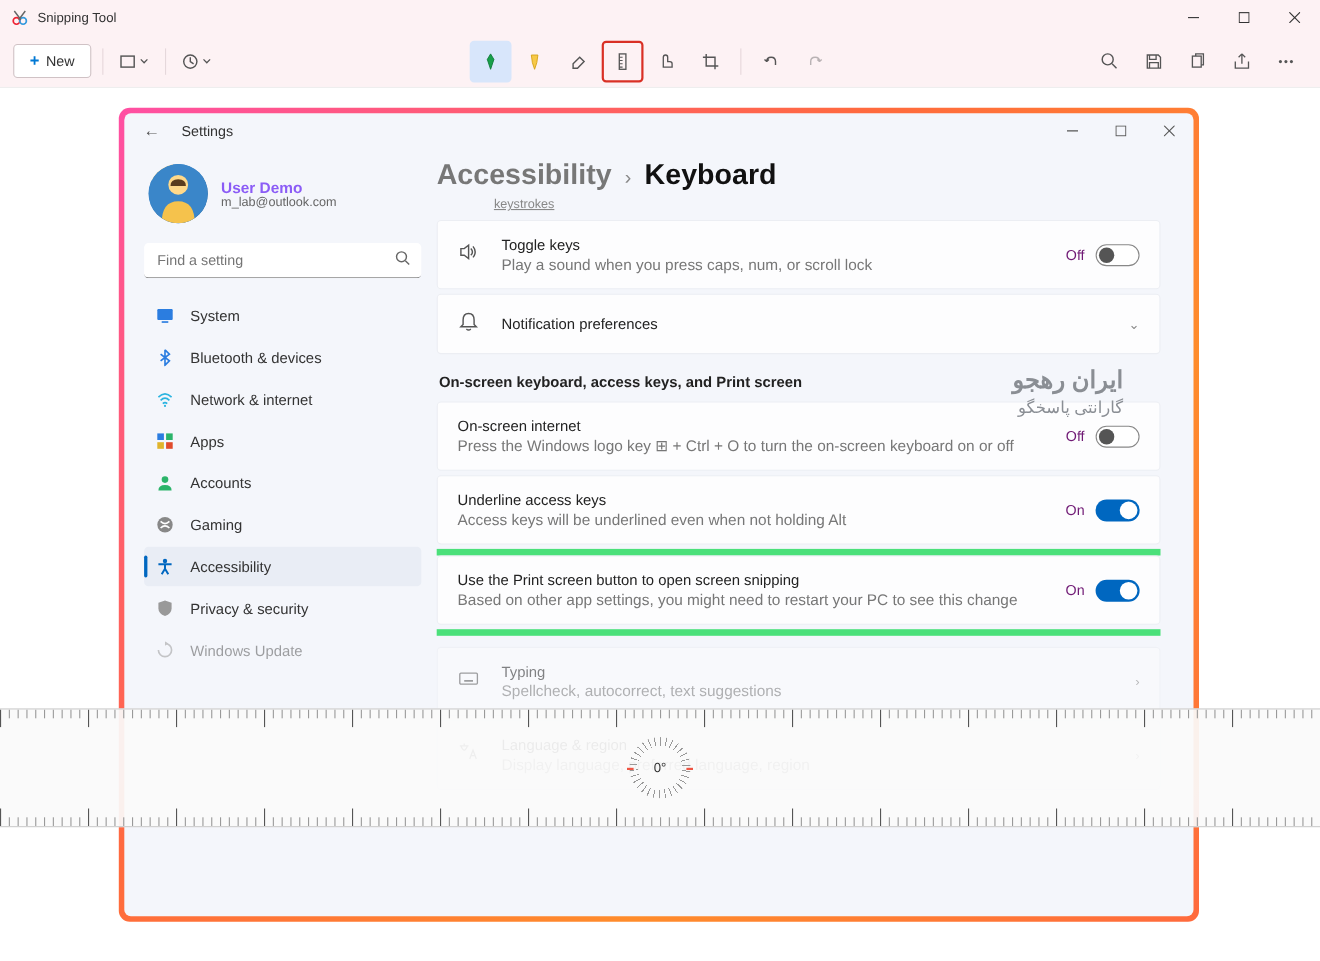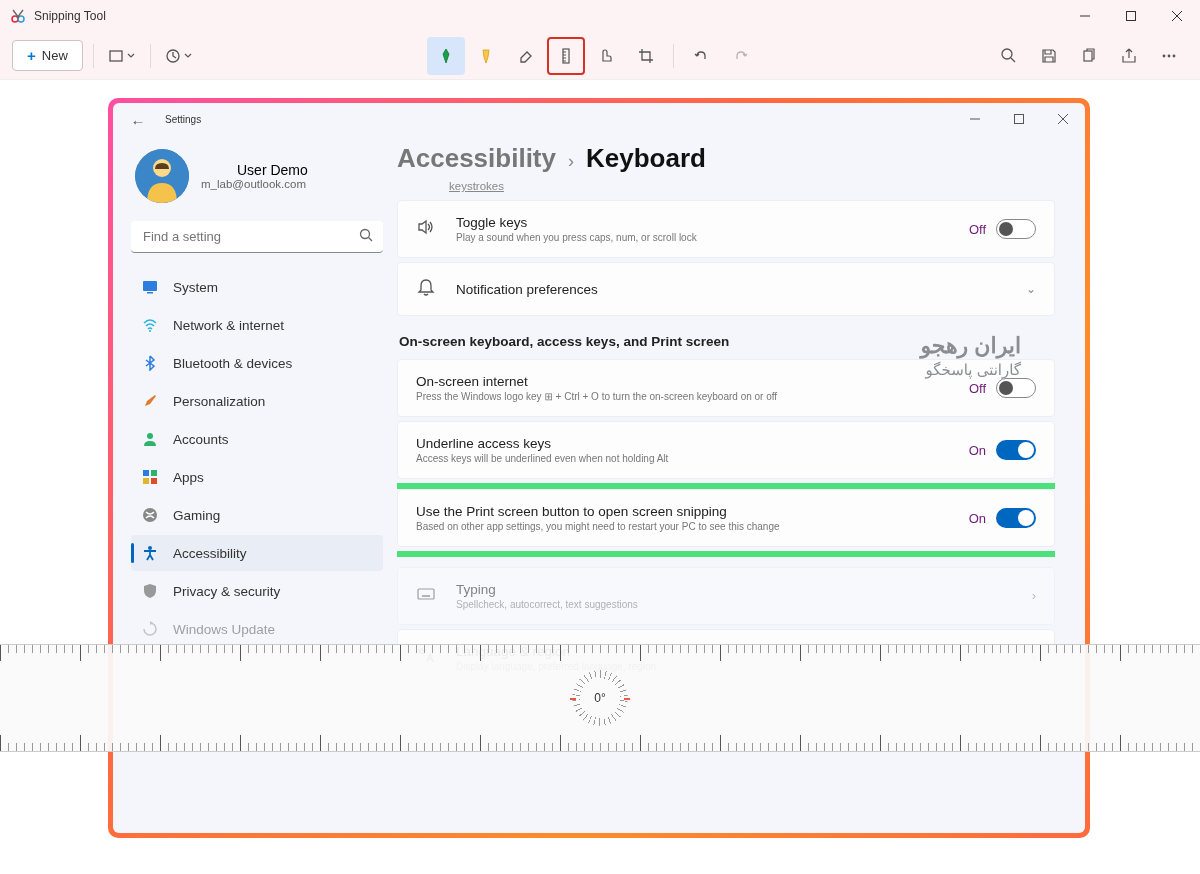--- a/index.html
+++ b/index.html
@@ -28,32 +28,32 @@
   .canvas { position: absolute; top: 80px; left: 0; right: 0; bottom: 0; background: #fff; }
 
   
   .inner-window { position: absolute; left: 108px; top: 18px; width: 982px; height: 740px;
     border-radius: 10px; overflow: hidden; padding: 5px;
     background: linear-gradient(135deg, #ff4fa3 0%, #ff6a3d 40%, #ff8c2b 70%, #ff6a3d 100%); }
   .inner-frame { width: 100%; height: 100%; background: #f4f6fb; border-radius: 6px; display: flex; flex-direction: column; overflow: hidden; position: relative; }
 
   .inner-titlebar { height: 32px; display: flex; align-items: center; padding: 0 0 0 16px; }
   .inner-titlebar .back { font-size: 15px; color: #555; margin-right: 18px; width:18px; text-align:center; }
-  .inner-titlebar .title { font-size: 10px; color: #333; }
+  .inner-titlebar .title { font-size: 13px; color: #333; }
   .inner-titlebar .spacer { flex: 1; }
   .inner-win-btn { width: 44px; height: 32px; display: flex; align-items: center; justify-content: center; color: #555; }
 
   .inner-body { flex: 1; display: flex; overflow: hidden; }
 
   
   .sidebar { width: 280px; padding: 10px 10px 0 18px; }
   .user-block { display: flex; align-items: center; gap: 12px; padding: 4px 0 18px 4px; }
   .avatar { width: 54px; height: 54px; border-radius: 50%; background: radial-gradient(circle at 35% 30%, #ffd98a 0 16px, #3a86c9 16px 30px, #2c6aa3 30px); display:flex; align-items:center; justify-content:center; overflow:hidden; }
   .avatar svg { width: 54px; height: 54px; }
-  .user-name { font-size: 14px; font-weight: 400; color: #000000; margin-left: 36px; }
+  .user-name { font-size: 14px; font-weight: 700; color: #8b5cf6; }
   .user-email { font-size: 11.5px; color: #666; }
   .search-box { position: relative; margin-bottom: 16px; }
   .search-box input { width: 100%; padding: 8px 34px 8px 12px; border: none; border-bottom: 1px solid #888; background: #fff; border-radius: 4px; font-size: 13px; color: #333; }
   .search-box .mag { position: absolute; right: 10px; top: 50%; transform: translateY(-50%); color: #666; }
   .nav { display: flex; flex-direction: column; gap: 2px; }
   .nav-item { display: flex; align-items: center; gap: 14px; padding: 9px 10px; border-radius: 4px; font-size: 13.5px; color: #333; cursor: pointer; position: relative; }
   .nav-item.active { background: #e9edf5; }
   .nav-item.active::before { content:""; position:absolute; left:0; top:8px; bottom:8px; width:3px; background:#0067c0; border-radius:2px; }
   .nav-item.dim { opacity: 0.45; }
   .nav-icon { width: 18px; height: 18px; display:flex; align-items:center; justify-content:center; }
@@ -61,21 +61,21 @@
   
   .content { flex: 1; padding: 8px 30px 0 4px; overflow: hidden; }
   .breadcrumb { display: flex; align-items: baseline; gap: 12px; margin-bottom: 12px; }
   .breadcrumb .parent { font-size: 26px; font-weight: 600; color: #777; }
   .breadcrumb .chev { font-size: 18px; color: #888; }
   .breadcrumb .current { font-size: 26px; font-weight: 600; color: #111; }
   .card { background: #fdfdfe; border: 1px solid #eceef3; border-radius: 4px; margin-bottom: 4px; padding: 14px 18px; display: flex; align-items: center; gap: 18px; }
   .card .icon { width: 22px; color: #555; flex:0 0 22px; }
   .card .texts { flex: 1; }
   .card .title { font-size: 13.5px; color: #222; }
-  .card .sub { font-size: 10px; color: #777; margin-top: 2px; }
+  .card .sub { font-size: 14px; color: #777; margin-top: 2px; }
   .card .ctrl { display: flex; align-items: center; gap: 10px; font-size: 13px; color: #701a75; }
   .card .chev-r { color: #888; font-size: 12px; }
   .toggle { width: 40px; height: 20px; border-radius: 10px; position: relative; }
   .toggle.off { background: #fff; border: 1px solid #888; }
   .toggle.off::after { content:""; position:absolute; left:2px; top:2px; width:14px; height:14px; border-radius:50%; background:#555; }
   .toggle.on { background: #0067c0; }
   .toggle.on::after { content:""; position:absolute; right:2px; top:2px; width:16px; height:16px; border-radius:50%; background:#fff; }
   .section-title { font-size: 13.5px; font-weight: 700; color: #222; margin: 18px 0 10px 2px; }
   .hinttext { font-size: 11.5px; color: #888; padding: 0 0 8px 52px; margin-top:-6px;text-decoration:underline; }
   .green-bar { height: 6px; background: #4be07a; margin: 0; }
@@ -294,61 +294,53 @@
                   <svg width="16" height="16" viewBox="0 0 16 16">
                     <rect x="1" y="2" width="14" height="10" rx="1" fill="#2b7de0"></rect>
                     <rect x="5" y="13" width="6" height="1.5" fill="#2b7de0"></rect>
                   </svg>
                 </span>
                 <span>System</span>
               </div>
             <div class="nav-item">
                 <span class="nav-icon">
                   <svg width="16" height="16" viewBox="0 0 16 16">
+                    <path d="M8 1 L12 5 L8 8 L12 11 L8 15 L8 1 M4 5 L8 8 M4 11 L8 8" fill="none" stroke="#2b7de0" stroke-width="1.5"></path>
+                  </svg>
+                </span>
+                <span>Bluetooth &amp; devices</span>
+              </div>
+            <div class="nav-item">
+                <span class="nav-icon">
+                  <svg width="16" height="16" viewBox="0 0 16 16">
                     <path d="M2 6 Q8 0 14 6 M4 9 Q8 5 12 9 M6 12 Q8 10 10 12" fill="none" stroke="#2bb4e0" stroke-width="1.5"></path>
                     <circle cx="8" cy="14" r="1" fill="#2bb4e0"></circle>
                   </svg>
                 </span>
                 <span>Network &amp; internet</span>
-              </div>
-            <div class="nav-item">
-                <span class="nav-icon">
-                  <svg width="16" height="16" viewBox="0 0 16 16">
-                    <path d="M8 1 L12 5 L8 8 L12 11 L8 15 L8 1 M4 5 L8 8 M4 11 L8 8" fill="none" stroke="#2b7de0" stroke-width="1.5"></path>
-                  </svg>
-                </span>
-                <span>Bluetooth &amp; devices</span>
-              </div>
-            <div class="nav-item">
-                <span class="nav-icon">
-                  <svg width="16" height="16" viewBox="0 0 16 16">
-                    <path d="M3 13 L5 8 L13 2 L14 3 L8 11 Z" fill="#e07b2b"></path>
-                  </svg>
-                </span>
-                <span>Personalization</span>
-              </div>
-            <div class="nav-item">
-                <span class="nav-icon">
-                  <svg width="16" height="16" viewBox="0 0 16 16">
-                    <circle cx="8" cy="5" r="3" fill="#2bb46a"></circle>
-                    <path d="M2 15 Q2 10 8 10 Q14 10 14 15 Z" fill="#2bb46a"></path>
-                  </svg>
-                </span>
-                <span>Accounts</span>
               </div>
             <div class="nav-item">
                 <span class="nav-icon">
                   <svg width="16" height="16" viewBox="0 0 16 16">
                     <rect x="1" y="1" width="6" height="6" fill="#2b7de0"></rect>
                     <rect x="9" y="1" width="6" height="6" fill="#2bb46a"></rect>
                     <rect x="1" y="9" width="6" height="6" fill="#e0b42b"></rect>
                     <rect x="9" y="9" width="6" height="6" fill="#e04b2b"></rect>
                   </svg>
                 </span>
                 <span>Apps</span>
+              </div>
+            <div class="nav-item">
+                <span class="nav-icon">
+                  <svg width="16" height="16" viewBox="0 0 16 16">
+                    <circle cx="8" cy="5" r="3" fill="#2bb46a"></circle>
+                    <path d="M2 15 Q2 10 8 10 Q14 10 14 15 Z" fill="#2bb46a"></path>
+                  </svg>
+                </span>
+                <span>Accounts</span>
               </div>
             <div class="nav-item">
                 <span class="nav-icon">
                   <svg width="16" height="16" viewBox="0 0 16 16">
                     <circle cx="8" cy="8" r="7" fill="#888"></circle>
                     <path d="M4 5 Q8 9 12 5 M4 11 Q8 7 12 11" fill="none" stroke="#fff" stroke-width="1.5"></path>
                   </svg>
                 </span>
                 <span>Gaming</span>
               </div>

